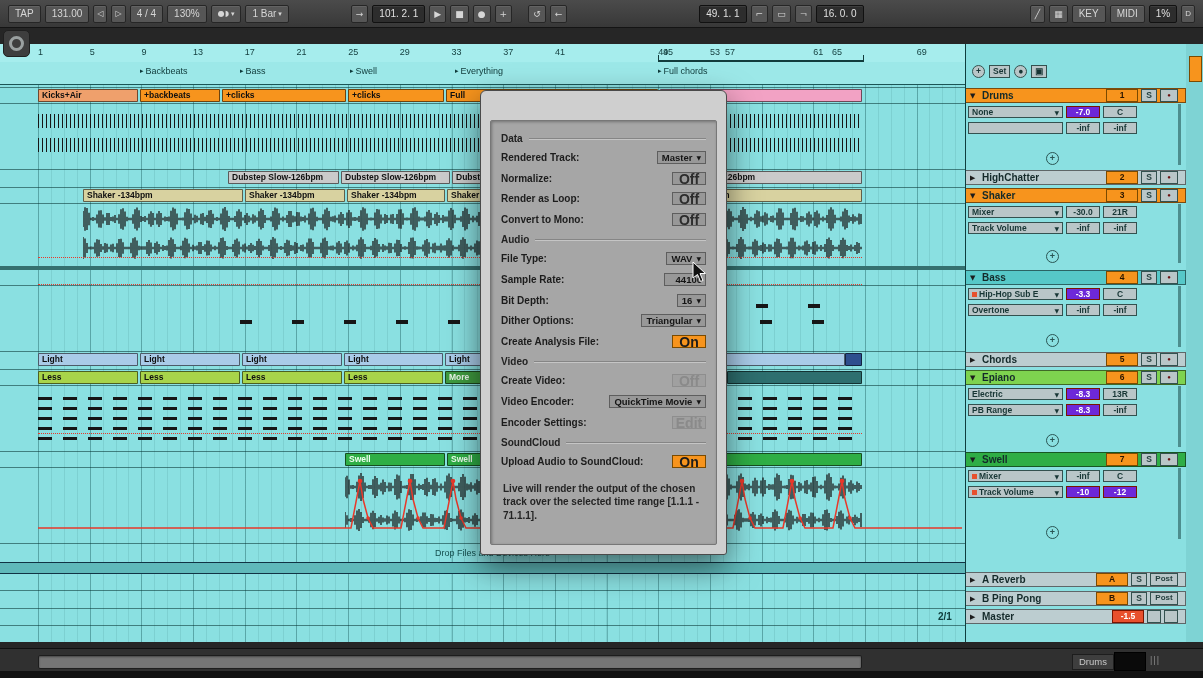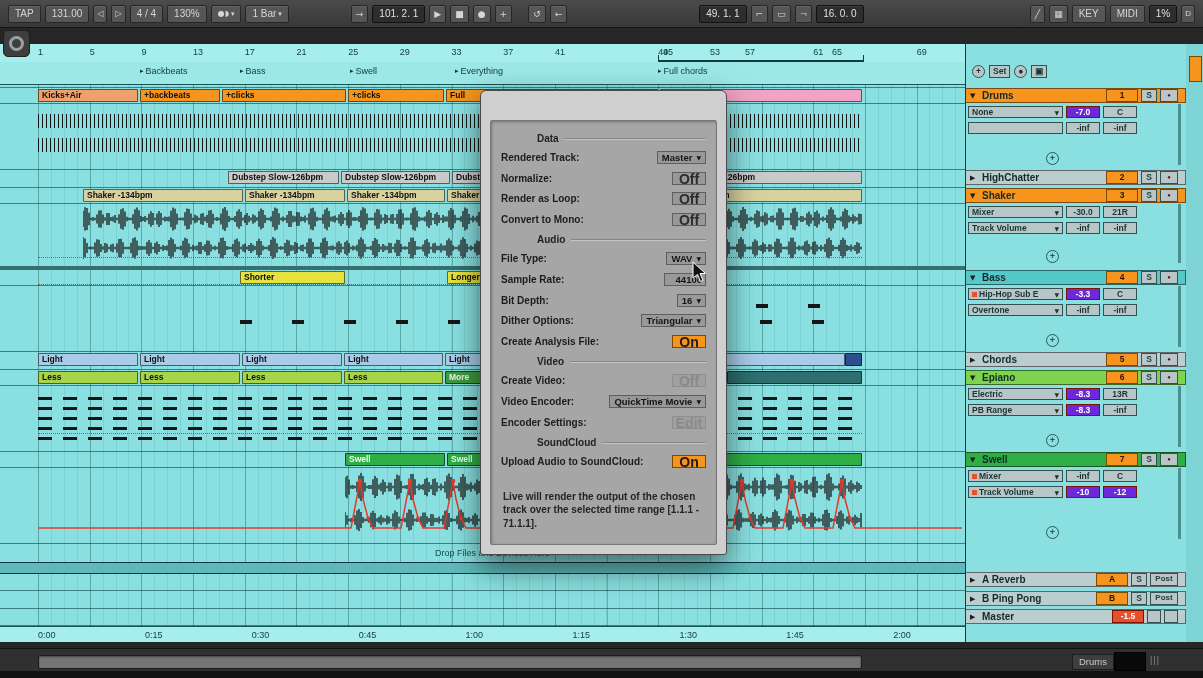--- a/index.html
+++ b/index.html
@@ -115,35 +115,35 @@
   
   #dialog{position:absolute;left:480px;top:90px;width:245px;height:463px;z-index:80;
     background:#cfcfcf;border:1px solid #4a4a4a;border-radius:6px 6px 3px 3px;
     box-shadow:0 12px 32px rgba(0,0,0,.55);}
   #dlgtitle{height:23px;line-height:23px;text-align:center;font-size:12px;font-weight:bold;color:#2e2e2e;
     background:linear-gradient(#efefef,#c3c3c3);border-bottom:1px solid #8f8f8f;border-radius:5px 5px 0 0;}
   #dlgpanel{position:absolute;left:9px;right:9px;top:29px;bottom:9px;background:#a6a6a6;
     border:1px solid #777;border-radius:2px;box-shadow:inset 1px 1px 3px rgba(0,0,0,.3);
     padding:4px 10px;box-sizing:border-box;}
   .dsec{display:flex;align-items:center;gap:6px;height:12px;margin:7px 0 2px;}
-  .dsectitle{font-size:10px;font-weight:bold;color:#222;margin-left:36px;}
+  .dsectitle{font-size:10px;font-weight:bold;color:#222;}
   .dsecline{flex:1;height:1px;background:#858585;box-shadow:0 1px 0 rgba(255,255,255,.35);}
   .drow{display:flex;align-items:center;justify-content:space-between;height:14px;margin:6.6px 0;}
   .dlabel{font-size:10px;font-weight:bold;color:#1c1c1c;white-space:nowrap;}
   .dctl{box-sizing:border-box;}
   .ddl{display:inline-flex;align-items:center;gap:4px;height:13px;background:#989898;
     border:1px solid #5e5e5e;padding:0 4px;font-size:9.5px;font-weight:bold;color:#151515;}
   .ddlarr{font-size:6px;font-family:"DejaVu Sans",sans-serif;}
   .dval{width:42px;height:13px;background:#989898;border:1px solid #5e5e5e;font-size:9.5px;
     font-weight:bold;line-height:12px;color:#151515;text-align:right;padding:0 3px;}
   .dbtn{width:34px;height:13px;font-size:14px;font-weight:bold;line-height:12px;text-align:center;}
   .dbtn.off{background:#989898;border:1px solid #5e5e5e;color:#2c2c2c;}
   .dbtn.on{background:#f7941d;border:1px solid #7a4a00;color:#1c1c1c;}
   .dbtn.disabled{background:#a0a0a0;border:1px solid #8e8e8e;color:#8a8a8a;}
-  #dlginfo{margin-top:21px;font-size:10px;font-weight:bold;color:#242424;line-height:1.35;padding:0 2px;}
+  #dlginfo{margin-top:13px;font-size:10px;font-weight:bold;color:#242424;line-height:1.35;padding:0 2px;}
   #dlgbtns{display:flex;justify-content:center;gap:18px;margin-top:13px;}
   .pbtn{min-width:34px;height:15px;background:linear-gradient(#e4e4e4,#bcbcbc);border:1px solid #636363;
     border-radius:3px;font-size:10px;font-weight:bold;line-height:14px;color:#222;text-align:center;padding:0 8px;}
 
   
   #statusbar{position:absolute;left:0;top:648px;width:1203px;height:30px;background:#303030;
     border-top:1px solid #101010;}
   #hscroll{position:absolute;left:38px;top:6px;width:822px;height:12px;background:#757575;
     border:1px solid #1d1d1d;border-radius:2px;box-shadow:inset 0 1px 2px rgba(0,0,0,.4);}
   #sbtrack{position:absolute;left:1072px;top:5px;height:14px;line-height:14px;background:#3e3e3e;
@@ -208,21 +208,21 @@
         <span class="barnum" style="left: 244.76px;">17</span>
         <span class="barnum" style="left: 296.45px;">21</span>
         <span class="barnum" style="left: 348.14px;">25</span>
         <span class="barnum" style="left: 399.83px;">29</span>
         <span class="barnum" style="left: 451.52px;">33</span>
         <span class="barnum" style="left: 503.21px;">37</span>
         <span class="barnum" style="left: 554.9px;">41</span>
         <span class="barnum" style="left: 635px; margin-left: 28px;">45</span>
         <span class="barnum" style="left: 658.28px;">49</span>
         <span class="barnum" style="left: 709.97px;">53</span>
-        <span class="barnum" style="left: 745px;">57</span>
+        <span class="barnum" style="left: 725px;">57</span>
         <span class="barnum" style="left: 813.35px;">61</span>
         <span class="barnum" style="left: 832px;">65</span>
         <span class="barnum" style="left: 916.73px;">69</span>
       </div>
     <div id="loopbrace"></div>
     <div id="locatorstrip">
         <span class="locator" style="left: 140px;">
           <span class="locmark">▸</span>
           <span class="loctext">Backbeats</span>
         </span>
@@ -267,24 +267,20 @@
         <div class="clip" style="left: 245px; width: 100px; background: rgb(216, 210, 160);">Shaker -134bpm</div>
         <div class="clip" style="left: 347px; width: 98px; background: rgb(216, 210, 160);">Shaker -134bpm</div>
         <div class="clip" style="left: 447px; width: 211px; background: rgb(216, 210, 160);">Shaker -134bpm</div>
         <div class="clip" style="left: 660px; width: 202px; background: rgb(216, 210, 160);">Shaker -134bpm</div>
       </div>
       <div class="lane" id="lane-shakerwave" style="top: 160px; height: 62px;">
         <svg class="wavesvg" style="left:83px" width="779" height="62" viewBox="0 0 779 62">
           <path d="M0 7.0L0 23.0M2 3.3L2 26.7M4 4.1L4 25.9M6 8.8L6 21.2M8 13.8L8 16.2M10 12.9L10 17.1M12 13.8L12 16.2M14 10.5L14 19.5M16 6.4L16 23.6M18 6.3L18 23.7M20 10.6L20 19.4M22 13.2L22 16.8M24 9.0L24 21.0M26 9.1L26 20.9M28 13.1L28 16.9M30 12.4L30 17.6M32 10.9L32 19.1M34 13.8L34 16.2M36 10.2L36 19.8M38 5.2L38 24.8M40 4.2L40 25.8M42 7.6L42 22.4M44 12.8L44 17.2M46 13.8L46 16.2M48 13.8L48 16.2M50 10.2L50 19.8M52 5.2L52 24.8M54 3.4L54 26.6M56 6.3L56 23.7M58 12.1L58 17.9M60 13.0L60 17.0M62 12.1L62 17.9M64 13.8L64 16.2M66 9.7L66 20.3M68 7.2L68 22.8M70 9.1L70 20.9M72 13.8L72 16.2M74 9.4L74 20.6M76 6.9L76 23.1M78 9.0L78 21.0M80 13.8L80 16.2M82 12.5L82 17.5M84 12.9L84 17.1M86 12.6L86 17.4M88 6.8L88 23.2M90 3.4L90 26.6M92 4.7L92 25.3M94 9.5L94 20.5M96 13.8L96 16.2M98 13.8L98 16.2M100 13.5L100 16.5M102 8.3L102 21.7M104 4.5L104 25.5M106 5.0L106 25.0M108 9.6L108 20.4M110 13.8L110 16.2M112 10.8L112 19.2M114 11.7L114 18.3M116 13.8L116 16.2M118 9.7L118 20.3M120 9.0L120 21.0M122 12.8L122 17.2M124 11.1L124 18.9M126 6.4L126 23.6M128 5.9L128 24.1M130 9.7L130 20.3M132 13.8L132 16.2M134 13.1L134 16.9M136 13.8L136 16.2M138 9.4L138 20.6M140 4.4L140 25.6M142 3.1L142 26.9M144 6.4L144 23.6M146 12.1L146 17.9M148 13.8L148 16.2M150 13.8L150 16.2M152 12.1L152 17.9M154 7.2L154 22.8M156 5.2L156 24.8M158 7.8L158 22.2M160 13.6L160 16.4M162 10.9L162 19.1M164 9.1L164 20.9M166 11.8L166 18.2M168 13.4L168 16.6M170 10.3L170 19.7M172 11.6L172 18.4M174 13.2L174 16.8M176 7.3L176 22.7M178 4.4L178 25.6M180 6.1L180 23.9M182 11.0L182 19.0M184 13.8L184 16.2M186 13.8L186 16.2M188 12.4L188 17.6M190 6.9L190 23.1M192 3.4L192 26.6M194 4.4L194 25.6M196 9.3L196 20.7M198 13.8L198 16.2M200 12.4L200 17.6M202 13.8L202 16.2M204 11.1L204 18.9M206 7.1L206 22.9M208 7.1L208 22.9M210 11.5L210 18.5M212 12.2L212 17.8M214 8.0L214 22.0M216 8.3L216 21.7M218 12.4L218 17.6M220 13.1L220 16.9M222 11.6L222 18.4M224 13.8L224 16.2M226 9.5L226 20.5M228 4.6L228 25.4M230 3.8L230 26.2M232 7.4L232 22.6M234 12.8L234 17.2M236 13.8L236 16.2M238 13.8L238 16.2M240 10.3L240 19.7M242 5.4L242 24.6M244 3.8L244 26.2M246 6.9L246 23.1M248 12.8L248 17.2M250 12.3L250 17.7M252 11.4L252 18.6M254 13.8L254 16.2M256 10.5L256 19.5M258 8.0L258 22.0M260 10.1L260 19.9M262 13.8L262 16.2M264 8.5L264 21.5M266 6.1L266 23.9M268 8.3L268 21.7M270 13.2L270 16.8M272 13.1L272 16.9M274 13.5L274 16.5M276 12.1L276 17.9M278 6.3L278 23.7M280 3.2L280 26.8M282 4.6L282 25.4M284 9.6L284 20.4M286 13.8L286 16.2M288 13.5L288 16.5M290 13.7L290 16.3M292 8.6L292 21.4M294 5.0L294 25.0M296 5.6L296 24.4M298 10.5L298 19.5M300 13.5L300 16.5M302 10.0L302 20.0M304 11.0L304 19.0M306 13.8L306 16.2M308 10.5L308 19.5M310 9.9L310 20.1M312 13.7L312 16.3M314 10.1L314 19.9M316 5.6L316 24.4M318 5.3L318 24.7M320 9.2L320 20.8M322 13.8L322 16.2M324 13.4L324 16.6M326 13.8L326 16.2M328 9.2L328 20.8M330 4.3L330 25.7M332 3.2L332 26.8M334 6.7L334 23.3M336 12.5L336 17.5M338 13.4L338 16.6M340 13.4L340 16.6M342 12.6L342 17.4M344 7.8L344 22.2M346 5.9L346 24.1M348 8.7L348 21.3M350 13.8L350 16.2M352 10.0L352 20.0M354 8.3L354 21.7M356 11.1L356 18.9M358 13.8L358 16.2M360 11.1L360 18.9M362 12.4L362 17.6M364 12.4L364 17.6M366 6.6L366 23.4M368 3.9L368 26.1M370 5.8L370 24.2M372 10.8L372 19.2M374 13.8L374 16.2M376 13.8L376 16.2M378 12.3L378 17.7M380 6.9L380 23.1M382 3.6L382 26.4M384 4.8L384 25.2M386 9.9L386 20.1M388 13.8L388 16.2M390 11.8L390 18.2M392 13.6L392 16.4M394 11.7L394 18.3M396 7.9L396 22.1M398 8.0L398 22.0M400 12.5L400 17.5M402 11.3L402 18.7M404 7.2L404 22.8M406 7.5L406 22.5M408 11.7L408 18.3M410 13.7L410 16.3M412 12.3L412 17.7M414 13.8L414 16.2M416 8.9L416 21.1M418 4.2L418 25.8M420 3.6L420 26.4M422 7.4L422 22.6M424 12.8L424 17.2M426 13.8L426 16.2M428 13.8L428 16.2M430 10.4L430 19.6M432 5.7L432 24.3M434 4.3L434 25.7M436 7.6L436 22.4M438 13.6L438 16.4M440 11.5L440 18.5M442 10.7L442 19.3M444 13.8L444 16.2M446 11.2L446 18.8M448 8.9L448 21.1M450 11.1L450 18.9M452 13.3L452 16.7M454 7.6L454 22.4M456 5.4L456 24.6M458 7.7L458 22.3M460 12.7L460 17.3M462 13.6L462 16.4M464 13.8L464 16.2M466 11.6L466 18.4M468 6.0L468 24.0M470 3.1L470 26.9M472 4.7L472 25.3M474 9.9L474 20.1M476 13.8L476 16.2M478 13.2L478 16.8M480 13.8L480 16.2M482 9.1L482 20.9M484 5.6L484 24.4M486 6.4L486 23.6M488 11.4L488 18.6M490 12.5L490 17.5M492 9.1L492 20.9M494 10.2L494 19.8M496 13.8L496 16.2M498 11.3L498 18.7M500 10.7L500 19.3M502 13.8L502 16.2M504 9.3L504 20.7M506 4.9L506 25.1M508 4.8L508 25.2M510 8.9L510 21.1M512 13.8L512 16.2M514 13.7L514 16.3M516 13.8L516 16.2M518 9.0L518 21.0M520 4.3L520 25.7M522 3.5L522 26.5M524 7.2L524 22.8M526 13.0L526 17.0M528 12.8L528 17.2M530 12.9L530 17.1M532 13.2L532 16.8M534 8.5L534 21.5M536 6.7L536 23.3M538 9.6L538 20.4M540 13.8L540 16.2M542 9.0L542 21.0M544 7.5L544 22.5M546 10.3L546 19.7M548 13.8L548 16.2M550 11.8L550 18.2M552 13.2L552 16.8M554 11.7L554 18.3M556 6.0L556 24.0M558 3.4L558 26.6M560 5.6L560 24.4M562 10.7L562 19.3M564 13.8L564 16.2M566 13.8L566 16.2M568 12.4L568 17.6M570 7.1L570 22.9M572 3.9L572 26.1M574 5.3L574 24.7M576 10.6L576 19.4M578 13.7L578 16.3M580 11.0L580 19.0M582 12.9L582 17.1M584 12.4L584 17.6M586 8.7L586 21.3M588 8.9L588 21.1M590 13.5L590 16.5M592 10.3L592 19.7M594 6.3L594 23.7M596 6.8L596 23.2M598 11.1L598 18.9M600 13.8L600 16.2M602 12.9L602 17.1M604 13.8L604 16.2M606 8.4L606 21.6M608 3.9L608 26.1M610 3.5L610 26.5M612 7.5L612 22.5M614 13.0L614 17.0M616 13.6L616 16.4M618 13.8L618 16.2M620 10.8L620 19.2M622 6.1L622 23.9M624 5.0L624 25.0M626 8.4L626 21.6M628 13.8L628 16.2M630 10.6L630 19.4M632 9.8L632 20.2M634 13.2L634 16.8M636 12.0L636 18.0M638 9.7L638 20.3M640 12.0L640 18.0M642 12.4L642 17.6M644 6.8L644 23.2M646 4.7L646 25.3M648 7.3L648 22.7M650 12.3L650 17.7M652 13.8L652 16.2M654 13.8L654 16.2M656 11.3L656 18.7M658 5.9L658 24.1M660 3.1L660 26.9M662 5.0L662 25.0M664 10.3L664 19.7M666 13.8L666 16.2M668 12.7L668 17.3M670 13.8L670 16.2M672 9.7L672 20.3M674 6.3L674 23.7M676 7.3L676 22.7M678 12.3L678 17.7M680 11.6L680 18.4M682 8.2L682 21.8M684 9.4L684 20.6M686 13.8L686 16.2M688 12.0L688 18.0M690 11.5L690 18.5M692 13.8L692 16.2M694 8.5L694 21.5M696 4.3L696 25.7M698 4.4L698 25.6M700 8.6L700 21.4M702 13.8L702 16.2M704 13.8L704 16.2M706 13.8L706 16.2M708 9.0L708 21.0M710 4.5L710 25.5M712 3.8L712 26.2M714 7.7L714 22.3M716 13.7L716 16.3M718 12.1L718 17.9M720 12.2L720 17.8M722 13.8L722 16.2M724 9.2L724 20.8M726 7.6L726 22.4M728 10.6L728 19.4M730 13.4L730 16.6M732 8.1L732 21.9M734 6.6L734 23.4M736 9.6L736 20.4M738 13.8L738 16.2M740 12.5L740 17.5M742 13.8L742 16.2M744 11.1L744 18.9M746 5.5L746 24.5M748 3.2L748 26.8M750 5.5L750 24.5M752 10.8L752 19.2M754 13.8L754 16.2M756 13.8L756 16.2M758 12.5L758 17.5M760 7.4L760 22.6M762 4.4L762 25.6M764 6.0L764 24.0M766 11.4L766 18.6M768 12.9L768 17.1M770 10.2L770 19.8M772 12.2L772 17.8M774 13.2L774 16.8M776 9.5L776 20.5M778 9.9L778 20.1M0 33.1L0 54.9M2 34.4L2 53.6M4 39.0L4 49.0M6 42.8L6 45.2M8 42.5L8 45.5M10 42.8L10 45.2M12 38.6L12 49.4M14 35.2L14 52.8M16 35.7L16 52.3M18 40.1L18 47.9M20 42.3L20 45.7M22 39.0L22 49.0M24 39.8L24 48.2M26 42.8L26 45.2M28 40.4L28 47.6M30 39.7L30 48.3M32 42.8L32 45.2M34 39.3L34 48.7M36 35.1L36 52.9M38 34.8L38 53.2M40 38.3L40 49.7M42 42.8L42 45.2M44 42.7L44 45.3M46 42.8L46 45.2M48 38.7L48 49.3M50 34.3L50 53.7M52 33.3L52 54.7M54 36.5L54 51.5M56 41.8L56 46.2M58 42.3L58 45.7M60 42.2L60 45.8M62 42.2L62 45.8M64 37.9L64 50.1M66 36.1L66 51.9M68 38.5L68 49.5M70 42.8L70 45.2M72 39.0L72 49.0M74 37.4L74 50.6M76 39.9L76 48.1M78 42.8L78 45.2M80 40.9L80 47.1M82 41.9L82 46.1M84 41.4L84 46.6M86 36.1L86 51.9M88 33.6L88 54.4M90 35.3L90 52.7M92 39.9L92 48.1M94 42.8L94 45.2M96 42.8L96 45.2M98 41.7L98 46.3M100 36.8L100 51.2M102 33.8L102 54.2M104 34.8L104 53.2M106 39.4L106 48.6M108 42.8L108 45.2M110 40.7L110 47.3M112 42.2L112 45.8M114 41.5L114 46.5M116 38.0L116 50.0M118 38.0L118 50.0M120 42.1L120 45.9M122 40.2L122 47.8M124 36.4L124 51.6M126 36.7L126 51.3M128 40.5L128 47.5M130 42.8L130 45.2M132 41.8L132 46.2M134 42.8L134 45.2M136 38.3L136 49.7M138 34.0L138 54.0M140 33.4L140 54.6M142 36.9L142 51.1M144 41.9L144 46.1M146 42.8L146 45.2M148 42.8L148 45.2M150 40.1L150 47.9M152 35.8L152 52.2M154 34.5L154 53.5M156 37.5L156 50.5M158 42.8L158 45.2M160 40.4L160 47.6M162 39.5L162 48.5M164 42.5L164 45.5M166 41.1L166 46.9M168 38.9L168 49.1M170 40.7L170 47.3M172 42.1L172 45.9M174 36.9L174 51.1M176 34.8L176 53.2M178 36.9L178 51.1M180 41.5L180 46.5M182 42.8L182 45.2M184 42.8L184 45.2M186 40.9L186 47.1M188 35.8L188 52.2M190 33.1L190 54.9M192 34.6L192 53.4M194 39.3L194 48.7M196 42.8L196 45.2M198 42.1L198 45.9M200 42.8L200 45.2M202 39.0L202 49.0M204 35.8L204 52.2M206 36.5L206 51.5M208 41.0L208 47.0M210 41.4L210 46.6M212 38.1L212 49.9M214 39.0L214 49.0M216 42.8L216 45.2M218 41.1L218 46.9M220 40.5L220 47.5M222 42.8L222 45.2M224 38.6L224 49.4M226 34.5L226 53.5M228 34.4L228 53.6M230 38.1L230 49.9M232 42.8L232 45.2M234 42.8L234 45.2M236 42.8L236 45.2M238 38.7L238 49.3M240 34.4L240 53.6M242 33.6L242 54.4M244 36.9L244 51.1M246 42.3L246 45.7M248 41.7L248 46.3M250 41.6L250 46.4M252 42.8L252 45.2M254 38.5L254 49.5M256 36.9L256 51.1M258 39.4L258 48.6M260 42.8L260 45.2M262 38.1L262 49.9M264 36.6L264 51.4M266 39.2L266 48.8M268 42.8L268 45.2M270 41.5L270 46.5M272 42.6L272 45.4M274 40.8L274 47.2M276 35.6L276 52.4M278 33.3L278 54.7M280 35.2L280 52.8M282 39.9L282 48.1M284 42.8L284 45.2M286 42.8L286 45.2M288 41.8L288 46.2M290 37.0L290 51.0M292 34.1L292 53.9M294 35.4L294 52.6M296 40.1L296 47.9M298 42.5L298 45.5M300 40.0L300 48.0M302 41.6L302 46.4M304 42.2L304 45.8M306 38.7L306 49.3M308 38.9L308 49.1M310 42.8L310 45.2M312 39.4L312 48.6M314 35.7L314 52.3M316 36.1L316 51.9M318 40.0L318 48.0M320 42.8L320 45.2M322 42.3L322 45.7M324 42.8L324 45.2M326 37.9L326 50.1M328 33.8L328 54.2M330 33.4L330 54.6M332 37.0L332 51.0M334 42.2L334 45.8M336 42.6L336 45.4M338 42.8L338 45.2M340 40.5L340 47.5M342 36.3L342 51.7M344 35.1L344 52.9M346 38.3L346 49.7M348 42.8L348 45.2M350 39.6L350 48.4M352 38.8L352 49.2M354 41.8L354 46.2M356 41.8L356 46.2M358 39.6L358 48.4M360 41.6L360 46.4M362 41.3L362 46.7M364 36.2L364 51.8M366 34.2L366 53.8M368 36.5L368 51.5M370 41.2L370 46.8M372 42.8L372 45.2M374 42.8L374 45.2M376 40.7L376 47.3M378 35.8L378 52.2M380 33.2L380 54.8M382 34.9L382 53.1M384 39.8L384 48.2M386 42.8L386 45.2M388 41.6L388 46.4M390 42.8L390 45.2M392 39.6L392 48.4M394 36.5L394 51.5M396 37.3L396 50.7M398 41.9L398 46.1M400 40.5L400 47.5M402 37.3L402 50.7M404 38.3L404 49.7M406 42.4L406 45.6M408 41.7L408 46.3M410 41.1L410 46.9M412 42.8L412 45.2M414 37.9L414 50.1M416 34.0L416 54.0M418 34.1L418 53.9M420 37.9L420 50.1M422 42.7L422 45.3M424 42.8L424 45.2M426 42.8L426 45.2M428 38.7L428 49.3M430 34.6L430 53.4M432 34.0L432 54.0M434 37.5L434 50.5M436 42.8L436 45.2M438 41.0L438 47.0M440 41.0L440 47.0M442 42.8L442 45.2M444 39.2L444 48.8M446 37.7L446 50.3M448 40.3L448 47.7M450 42.2L450 45.8M452 37.3L452 50.7M454 35.9L454 52.1M456 38.6L456 49.4M458 42.8L458 45.2M460 42.0L460 46.0M462 42.8L462 45.2M464 40.3L464 47.7M466 35.3L466 52.7M468 33.1L468 54.9M470 35.2L470 52.8M472 40.0L472 48.0M474 42.8L474 45.2M476 42.8L476 45.2M478 42.0L478 46.0M480 37.4L480 50.6M482 34.6L482 53.4M484 36.0L484 52.0M486 40.9L486 47.1M488 41.7L488 46.3M490 39.2L490 48.8M492 40.9L492 47.1M494 42.8L494 45.2M496 39.5L496 48.5M498 39.7L498 48.3M500 42.8L500 45.2M502 38.5L502 49.5M504 35.0L504 53.0M506 35.5L506 52.5M508 39.6L508 48.4M510 42.8L510 45.2M512 42.6L512 45.4M514 42.7L514 45.3M516 37.7L516 50.3M518 33.7L518 54.3M520 33.5L520 54.5M522 37.3L522 50.7M524 42.6L524 45.4M526 42.2L526 45.8M528 42.8L528 45.2M530 40.9L530 47.1M532 36.8L532 51.2M534 35.9L534 52.1M536 39.1L536 48.9M538 42.8L538 45.2M540 38.8L540 49.2M542 38.0L542 50.0M544 41.1L544 46.9M546 42.5L546 45.5M548 40.3L548 47.7M550 42.3L550 45.7M552 40.6L552 47.4M554 35.5L554 52.5M556 33.8L556 54.2M558 36.3L558 51.7M560 41.0L560 47.0M562 42.8L562 45.2M564 42.8L564 45.2M566 40.6L566 47.4M568 35.8L568 52.2M570 33.4L570 54.6M572 35.3L572 52.7M574 40.3L574 47.7M576 42.7L576 45.3M578 41.0L578 47.0M580 42.8L580 45.2M582 40.2L582 47.8M584 37.2L584 50.8M586 38.1L586 49.9M588 42.8L588 45.2M590 39.6L590 48.4M592 36.5L592 51.5M594 37.6L594 50.4M596 41.8L596 46.2M598 42.3L598 45.7M600 41.8L600 46.2M602 42.8L602 45.2M604 37.4L604 50.6M606 33.6L606 54.4M608 33.9L608 54.1M610 37.9L610 50.1M612 42.8L612 45.2M614 42.8L614 45.2M616 42.8L616 45.2M618 38.9L618 49.1M620 34.9L620 53.1M622 34.5L622 53.5M624 38.2L624 49.8M626 42.8L626 45.2M628 40.3L628 47.7M630 40.3L630 47.7M632 42.8L632 45.2M634 39.9L634 48.1M636 38.5L636 49.5M638 41.2L638 46.8M640 41.3L640 46.7M642 36.5L642 51.5M644 35.3L644 52.7M646 38.1L646 49.9M648 42.7L648 45.3M650 42.4L650 45.6M652 42.8L652 45.2M654 39.9L654 48.1M656 35.0L656 53.0M658 33.0L658 55.0M660 35.3L660 52.7M662 40.3L662 47.7M664 42.8L664 45.2M666 42.5L666 45.5M668 42.4L668 45.6M670 37.8L670 50.2M672 35.2L672 52.8M674 36.8L674 51.2M676 41.8L676 46.2M678 40.9L678 47.1M680 38.4L680 49.6M682 40.1L682 47.9M684 42.8L684 45.2M686 40.2L686 47.8M688 40.5L688 47.5M690 42.8L690 45.2M692 37.8L692 50.2M694 34.4L694 53.6M696 35.1L696 52.9M698 39.3L698 48.7M700 42.8L700 45.2M702 42.8L702 45.2M704 42.5L704 45.5M706 37.6L706 50.4M708 33.7L708 54.3M710 33.8L710 54.2M712 37.8L712 50.2M714 42.8L714 45.2M716 41.6L716 46.4M718 42.5L718 45.5M720 41.5L720 46.5M722 37.5L722 50.5M724 36.6L724 51.4M726 40.0L726 48.0M728 42.4L728 45.6M730 37.9L730 50.1M732 37.3L732 50.7M734 40.5L734 47.5M736 42.8L736 45.2M738 41.0L738 47.0M740 42.8L740 45.2M742 39.9L742 48.1M744 35.0L744 53.0M746 33.4L746 54.6M748 36.1L748 51.9M750 41.0L750 47.0M752 42.8L752 45.2M754 42.8L754 45.2M756 40.7L756 47.3M758 36.0L758 52.0M760 33.8L760 54.2M762 35.8L762 52.2M764 41.0L764 47.0M766 42.0L766 46.0M768 40.4L768 47.6M770 42.7L770 45.3M772 40.9L772 47.1M774 38.0L774 50.0M776 39.0L776 49.0M778 42.8L778 45.2" stroke="#181818" stroke-width="1.3" fill="none"></path>
         </svg>
       </div>
-      <div class="lane" id="lane-bassnames" style="top: 226px; height: 16px;">
-        <div class="clip" style="left: 240px; width: 105px; background: rgb(230, 226, 62);">Shorter</div>
-        <div class="clip" style="left: 447px; width: 211px; background: rgb(230, 226, 62);">Longer</div>
-      </div>
       <div class="lane" id="lane-bassgrid" style="top: 242px; height: 64px;">
         <div class="dashrow" style="top: 34px; left: 240px; width: 620px;"></div>
         <div class="dashrow" style="top: 18px; left: 600px; width: 260px;"></div>
       </div>
       <div class="lane" id="lane-chordnames" style="top: 308px; height: 16px;">
         <div class="clip" style="left: 38px; width: 100px; background: rgb(169, 203, 232);">Light</div>
         <div class="clip" style="left: 140px; width: 100px; background: rgb(169, 203, 232);">Light</div>
         <div class="clip" style="left: 242px; width: 100px; background: rgb(169, 203, 232);">Light</div>
         <div class="clip" style="left: 344px; width: 99px; background: rgb(169, 203, 232);">Light</div>
         <div class="clip" style="left: 445px; width: 400px; background: rgb(169, 203, 232);">Light</div>
@@ -326,30 +322,22 @@
             <circle cx="842" cy="13" r="2.3"></circle>
             <circle cx="850" cy="50" r="1.8"></circle>
           </g>
         </svg>
       </div>
       <div class="lane" id="lane-dropzone" style="top: 500px; height: 18px;">
         <span class="droptext">Drop Files and Devices Here</span>
       </div>
       <div class="lane" id="lane-areverb" style="top: 528px; height: 17px;"></div>
       <div class="lane" id="lane-bping" style="top: 547px; height: 16px;"></div>
-      <div class="lane" id="lane-timeruler" style="top: 582px; height: 16px;">
-        <span class="timelabel" style="left: 38px;">0:00</span>
-        <span class="timelabel" style="left: 144.9px;">0:15</span>
-        <span class="timelabel" style="left: 251.8px;">0:30</span>
-        <span class="timelabel" style="left: 358.7px;">0:45</span>
-        <span class="timelabel" style="left: 465.6px;">1:00</span>
-        <span class="timelabel" style="left: 572.5px;">1:15</span>
-        <span class="timelabel" style="left: 679.4px;">1:30</span>
-        <span class="timelabel" style="left: 786.3px;">1:45</span>
-        <span class="timelabel" style="left: 893.2px;">2:00</span>
+      <div class="lane" id="lane-masterlane" style="top: 565px; height: 16px;">
+        <span class="cliplen">2/1</span>
       </div>
       <div class="hdiv" style="top: 43px;"></div>
       <div class="hdiv" style="top: 59px;"></div>
       <div class="hdiv" style="top: 125px;"></div>
       <div class="hdiv" style="top: 143px;"></div>
       <div class="hdiv" style="top: 159px;"></div>
       <div class="hdiv" style="top: 241px;"></div>
       <div class="hdiv" style="top: 307px;"></div>
       <div class="hdiv" style="top: 325px;"></div>
       <div class="hdiv" style="top: 341px;"></div>

